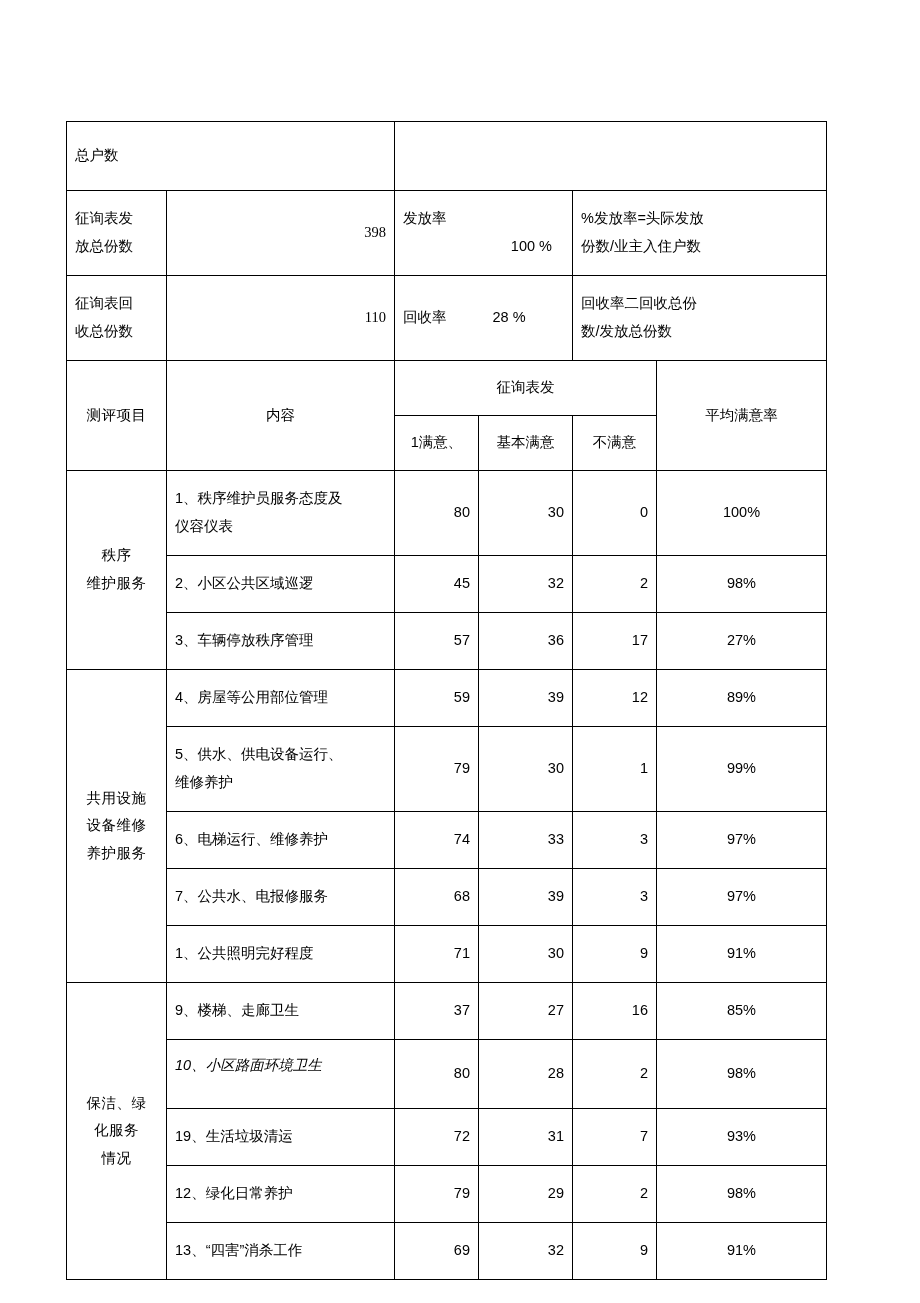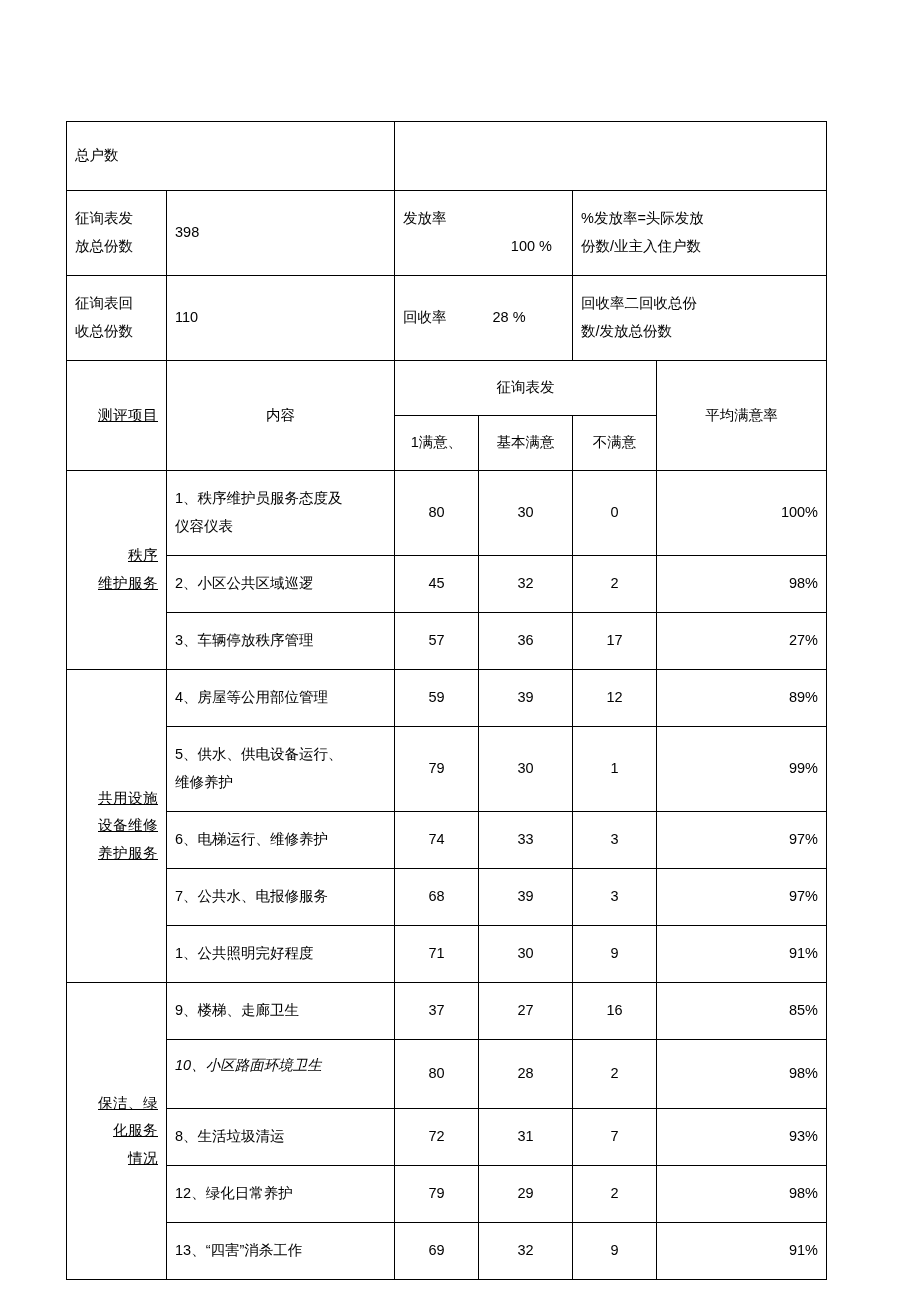--- a/index.html
+++ b/index.html
@@ -40,24 +40,24 @@
     font-weight: normal;
   }
   .cell-pad-top {
     vertical-align: top;
   }
   .label-cell {
     font-size: 14.5px;
     line-height: 2.0;
   }
   .big-number {
-    text-align: left;
+    text-align: right;
     font-size: 23px;
     line-height: 1.4;
-    font-family: Liberation Sans, sans-serif;
+    font-family: Liberation Serif, serif;
   }
   .rate-cell {
     position: relative;
     font-size: 14.5px;
   }
   .rate-label {
     display: block;
   }
   .rate-value {
     display: block;
@@ -69,38 +69,37 @@
     padding-left: 42px;
   }
   .formula-cell {
     font-size: 14.5px;
     line-height: 2.1;
   }
   .hdr-center {
     text-align: center;
   }
   .section-cell {
-    text-align: right;
+    text-align: center;
     font-size: 14.5px;
     line-height: 2.2;
     letter-spacing: 0.5px;
-    text-decoration: underline;
   }
   .item-text {
     font-size: 14.5px;
     line-height: 1.9;
   }
   .num-cell {
     font-size: 14.5px;
-    text-align: center;
+    text-align: right;
     padding-left: 10px;
   }
   .pct-cell {
     font-size: 14.5px;
-    text-align: right;
+    text-align: center;
     padding-left: 10px;
     margin-left: 20px;
   }
   .stat-hdr {
     text-align: center;
     font-size: 14.5px;
   }
   .sub-hdr {
     text-align: center;
     font-size: 14px;
@@ -266,21 +265,21 @@
       <tr>
         <td class="item-text row-h-mid align-bottom">
           <div style="position:relative; top:-8px;font-style:italic;">10、小区路面环境卫生</div>
         </td>
         <td class="num-cell align-bottom">80</td>
         <td class="num-cell align-bottom">28</td>
         <td class="num-cell align-bottom">2</td>
         <td class="pct-cell cell-pad-top">98%</td>
       </tr>
       <tr>
-        <td class="item-text row-h-std">8、生活垃圾清运</td>
+        <td class="item-text row-h-std">19、生活垃圾清运</td>
         <td class="num-cell">72</td>
         <td class="num-cell">31</td>
         <td class="num-cell">7</td>
         <td class="pct-cell">93%</td>
       </tr>
       <tr>
         <td class="item-text row-h-std">12、绿化日常养护</td>
         <td class="num-cell">79</td>
         <td class="num-cell">29</td>
         <td class="num-cell">2</td>

